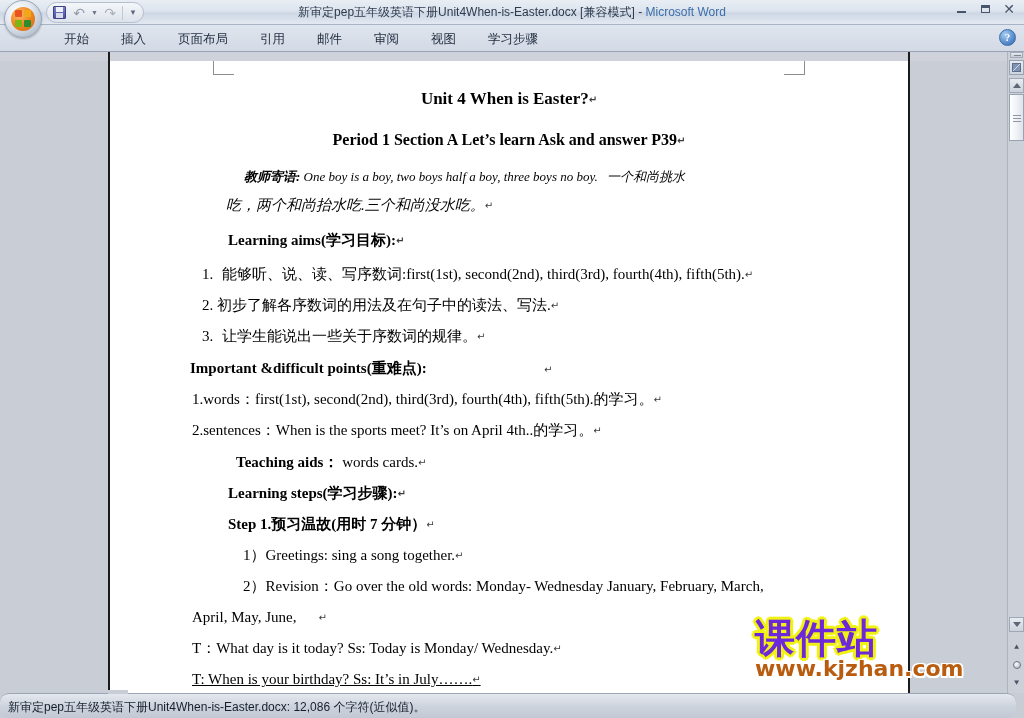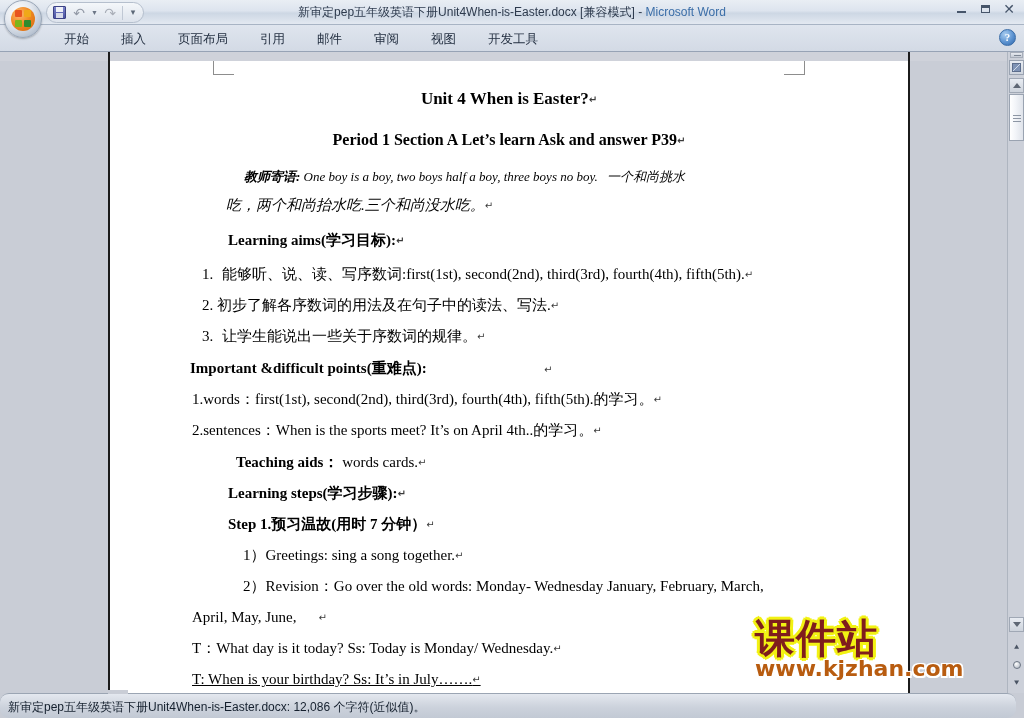--- a/index.html
+++ b/index.html
@@ -315,21 +315,21 @@
     position: absolute;
     left: 755px; top: 617px;
     z-index: 40;
     pointer-events: none;
   }
   .wm-cn {
     font-family: "DejaVu Sans", sans-serif;
     font-size: 40px;
     font-weight: bold;
     letter-spacing: 1px;
-    color: #7f1d1d;
+    color: #6d28d9;
     text-shadow:
       -2px 0 #f2f213, 2px 0 #f2f213, 0 -2px #f2f213, 0 2px #f2f213,
       -2px -2px #f2f213, 2px -2px #f2f213, -2px 2px #f2f213, 2px 2px #f2f213,
       -3px 0 #f2f213, 3px 0 #f2f213, 0 3px #f2f213, 0 -3px #f2f213;
     line-height: 42px;
   }
   .wm-url {
     font-family: "DejaVu Sans", sans-serif;
     font-size: 22px;
     font-weight: bold;
@@ -415,21 +415,21 @@
 
   <div class="ribbon">
     <div class="tabs">
       <div class="tab">开始</div>
       <div class="tab">插入</div>
       <div class="tab">页面布局</div>
       <div class="tab">引用</div>
       <div class="tab">邮件</div>
       <div class="tab">审阅</div>
       <div class="tab">视图</div>
-      <div class="tab">开发工具</div>
+      <div class="tab">学习步骤</div>
     </div>
     <div class="help-ic">?</div>
   </div>
 
   <div class="workspace">
     <div class="ws-topstrip"></div>
     <div class="vline-left"></div>
     <div class="vline-right"></div>
 
     <div class="page">

